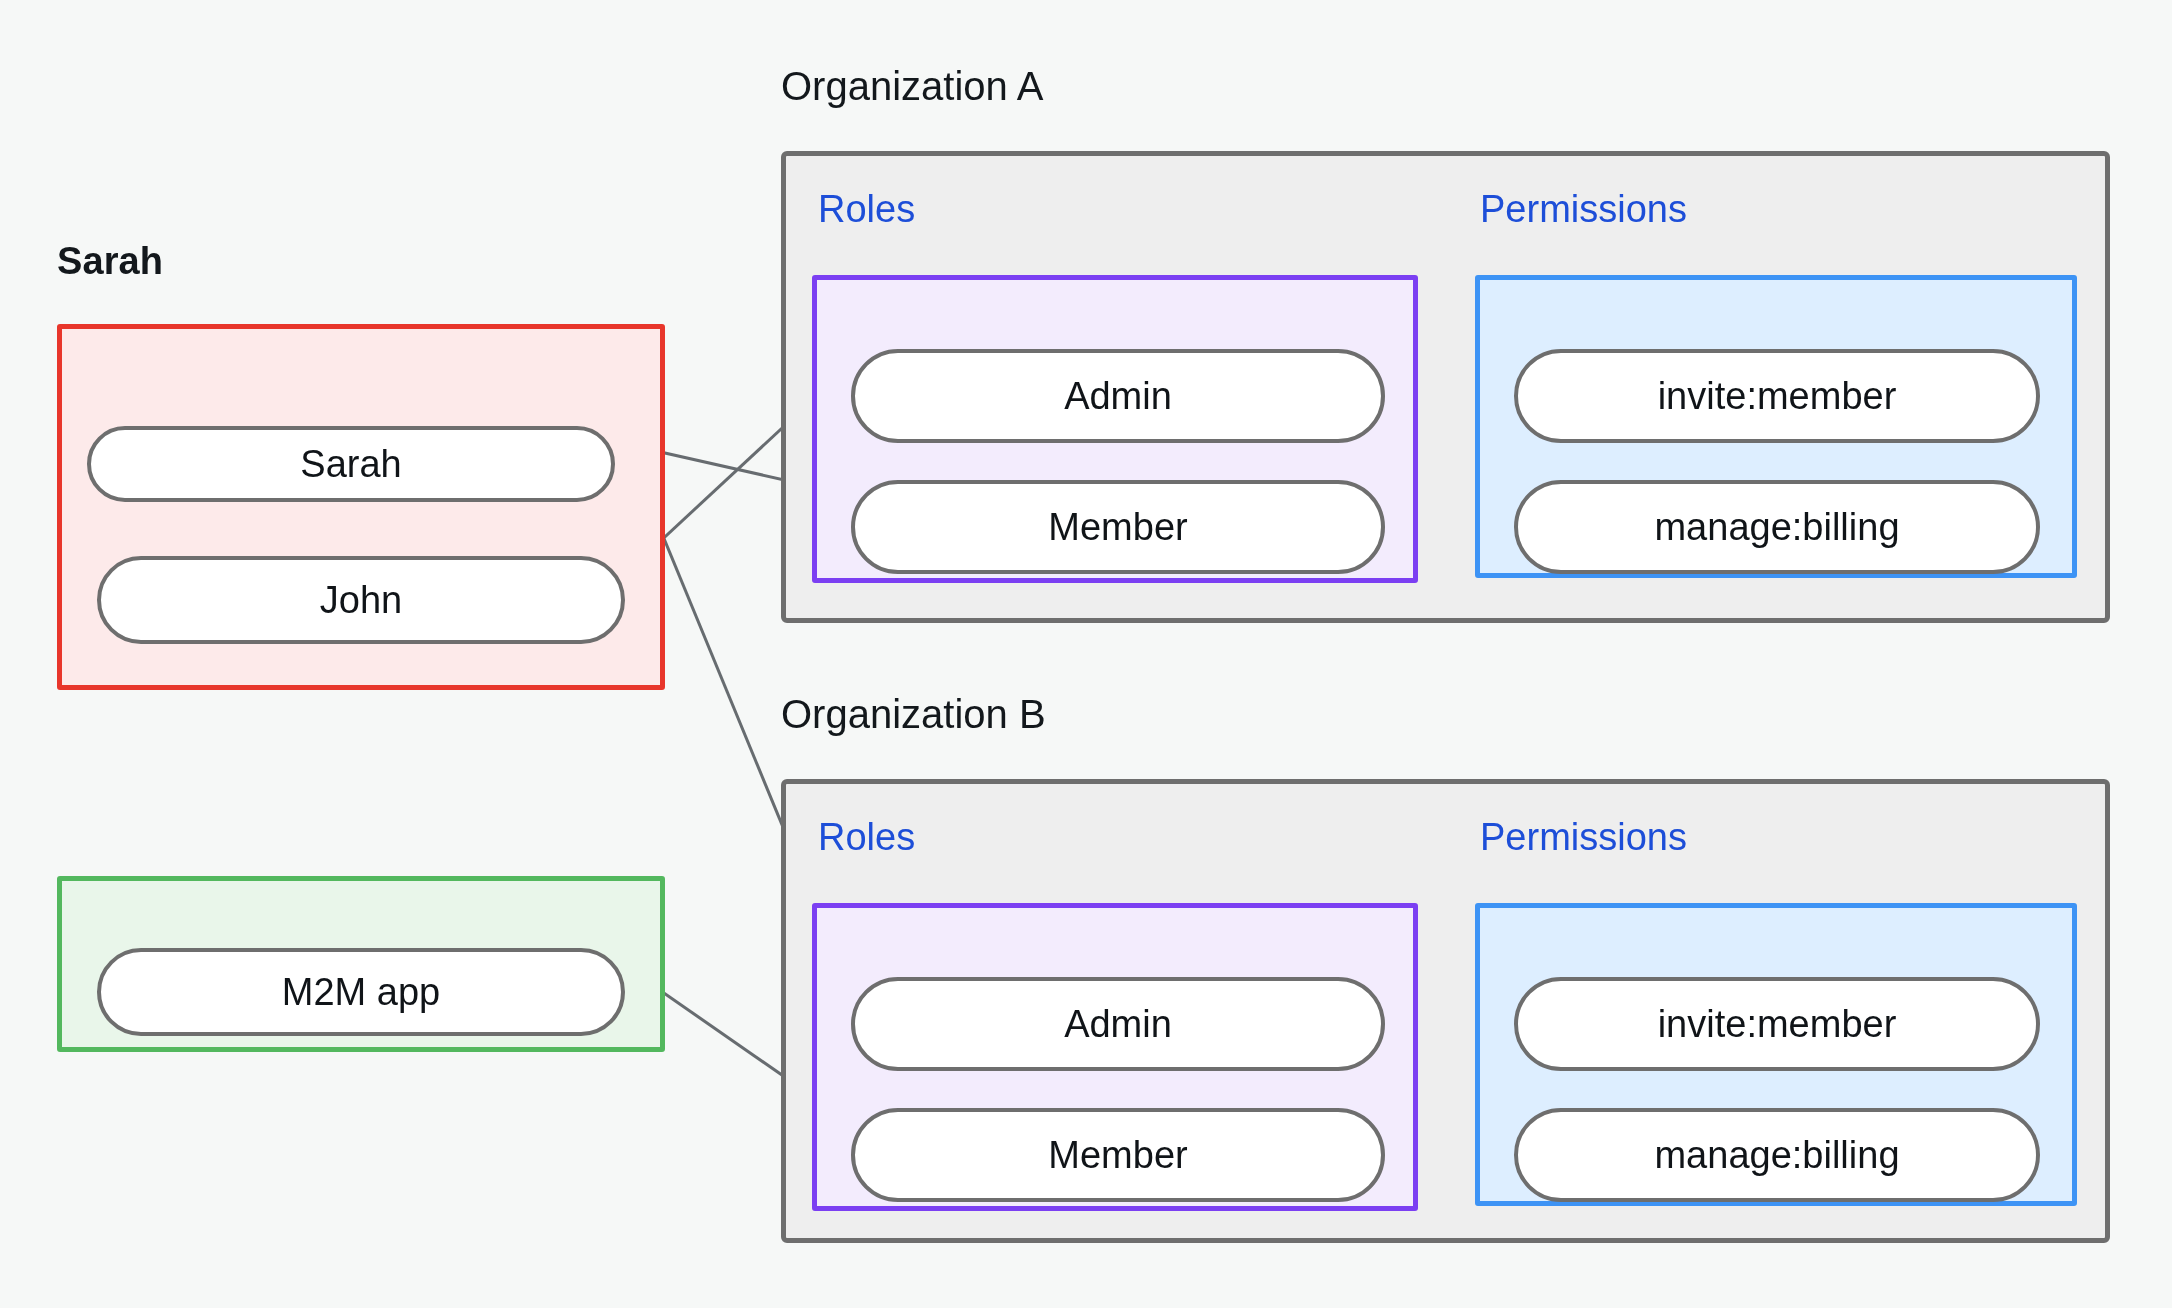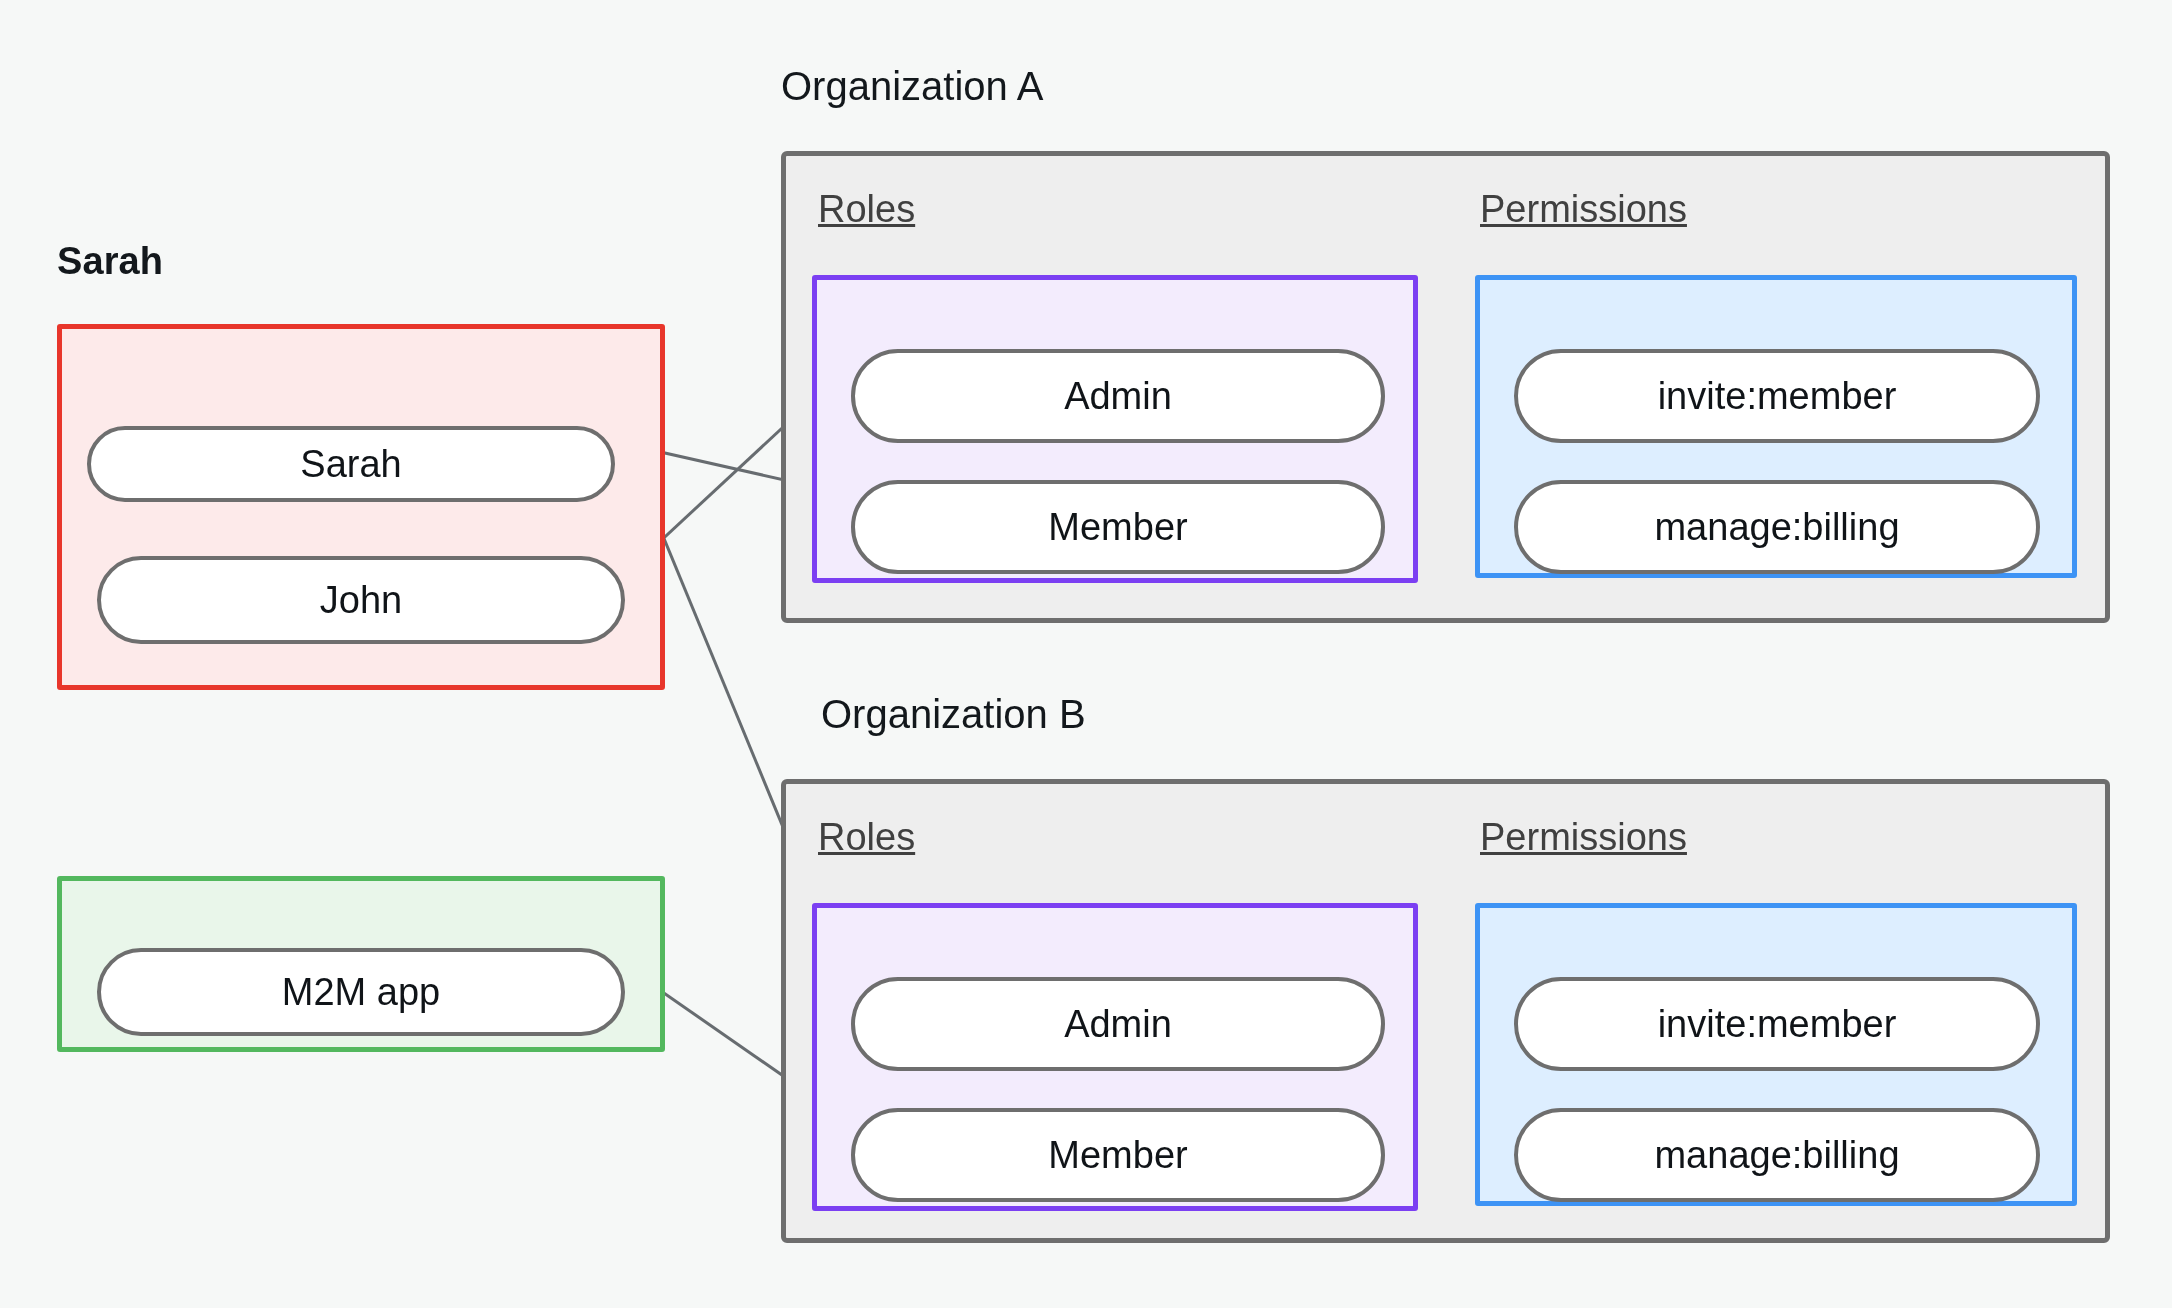--- a/index.html
+++ b/index.html
@@ -33,23 +33,22 @@
   }
   .org-caption {
     font-size: 40px;
     font-weight: 400;
     color: #13181c;
     white-space: nowrap;
   }
   .group-label {
     font-size: 38px;
     font-weight: 400;
-    color: #404040;
+    color: #1d4ed8;
     white-space: nowrap;
-    text-decoration: underline;
   }
 
   
   .group-box {
     border-width: 5px;
     border-style: solid;
     border-radius: 3px;
   }
   .group-users       { background: #fdeaea; border-color: #e8362b; }
   .group-m2m         { background: #e9f6ea; border-color: #53b85e; }
@@ -154,21 +153,21 @@
   <div class="abs node" id="org-0-role-1" style="left: 851px; top: 448px; width: 534px; height: 94px;">
     <span class="node-label">Member</span>
   </div>
   <div class="abs node" id="org-0-perm-0" style="left: 1514px; top: 317px; width: 526px; height: 94px;">
     <span class="node-label">invite:member</span>
   </div>
   <div class="abs node" id="org-0-perm-1" style="left: 1514px; top: 448px; width: 526px; height: 94px;">
     <span class="node-label">manage:billing</span>
   </div>
 
-  <div class="abs org-caption" id="org-1-caption" style="left: 781px; top: 692px; margin-left: 40px;">Organization B</div>
+  <div class="abs org-caption" id="org-1-caption" style="left: 781px; top: 692px;">Organization B</div>
 
   <div class="abs org-box" id="org-1-box" style="left: 781px; top: 779px; width: 1329px; height: 464px;"></div>
 
   <div class="abs group-label" id="org-1-roles-label" style="left: 818px; top: 816px;">Roles</div>
 
   <div class="abs group-label" id="org-1-perms-label" style="left: 1480px; top: 816px;">Permissions</div>
 
   <div class="abs group-box group-roles" id="org-1-roles-box" style="left: 812px; top: 903px; width: 606px; height: 308px;"></div>
 
   <div class="abs group-box group-permissions" id="org-1-perms-box" style="left: 1475px; top: 903px; width: 602px; height: 303px;"></div>

